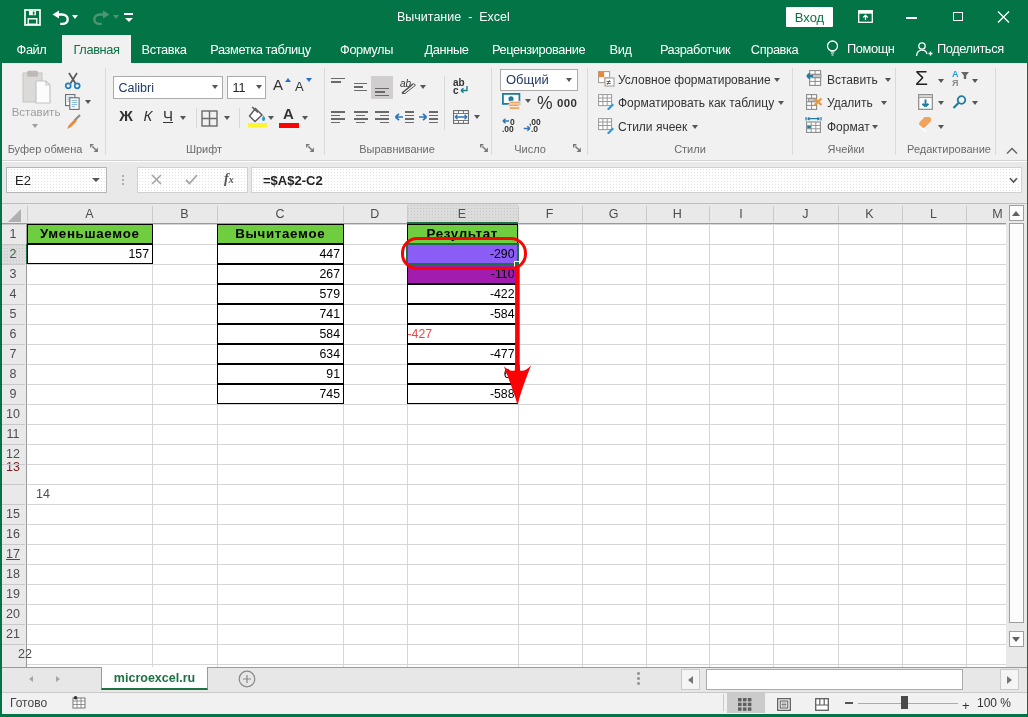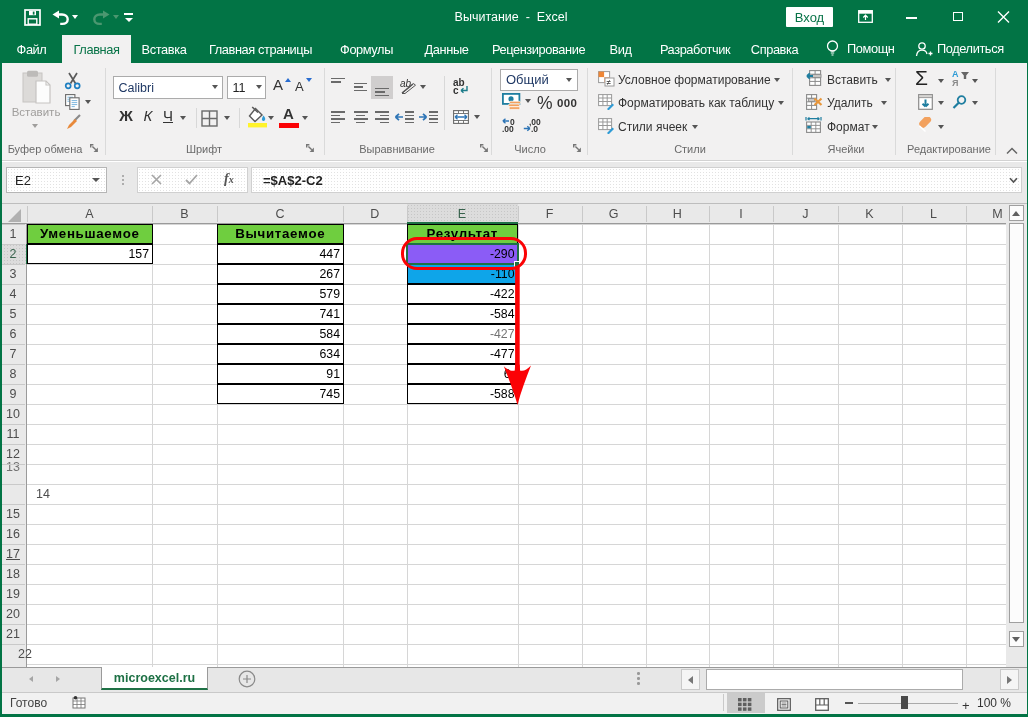--- a/index.html
+++ b/index.html
@@ -22,38 +22,38 @@
 <path d="M6.5 4.5 L10 4.5 C13.6 4.5 15.7 6.6 15.7 9.2 C15.7 11.9 13.6 13.9 10.4 13.9 L8.2 13.9" fill="none" stroke="#fff" stroke-width="2.4"></path>
 </svg>
 <div class="ab" style="left:72px;top:15px;width:0;height:0;border-left:3.5px solid transparent;border-right:3.5px solid transparent;border-top:4px solid #fff;"></div>
 <svg class="ab" style="left:88px;top:10px;" width="22" height="16" viewBox="0 0 22 16">
 <path d="M21.5 4.5 L15 0.6 L15 8.4 Z" fill="#4b9770"></path>
 <path d="M15.5 4.5 L12 4.5 C8.4 4.5 6.3 6.6 6.3 9.2 C6.3 11.9 8.4 13.9 11.6 13.9 L13.8 13.9" fill="none" stroke="#4b9770" stroke-width="2.4"></path>
 </svg>
 <div class="ab" style="left:113px;top:15px;width:0;height:0;border-left:3.5px solid transparent;border-right:3.5px solid transparent;border-top:4px solid #4b9770;"></div>
 <div class="ab" style="left:124px;top:13px;width:9px;height:1.6px;background:#fff;"></div>
 <div class="ab" style="left:124.5px;top:17.5px;width:0;height:0;border-left:4px solid transparent;border-right:4px solid transparent;border-top:4.5px solid #fff;"></div>
-<div class="ab" style="left:397px;top:10px;width:228px;text-align:center;font-size:12.5px;color:#fff;">Вычитание&nbsp; -&nbsp; Excel</div>
+<div class="ab" style="left:397px;top:10px;width:228px;font-size:12.5px;color:#fff;">Вычитание&nbsp; -&nbsp; Excel</div>
 <div class="ab ct" style="left:786px;top:7px;width:47px;height:20px;background:#fff;border-radius:1px;font-size:13px;color:#077347;">Вход</div>
 <svg class="ab" style="left:858px;top:10px;" width="15" height="13" viewBox="0 0 15 13">
 <rect x="0.7" y="0.7" width="13.6" height="11.6" fill="none" stroke="#fff" stroke-width="1.3"></rect>
 <rect x="0.7" y="0.7" width="13.6" height="3" fill="#fff"></rect>
 <path d="M7.5 10 L7.5 5.5 M5.3 7.5 L7.5 5.2 L9.7 7.5" fill="none" stroke="#fff" stroke-width="1.2"></path>
 </svg>
 <div class="ab" style="left:906px;top:17px;width:11px;height:1.6px;background:#fff;"></div>
 <div class="ab" style="left:953px;top:12px;width:10px;height:9px;border:1.4px solid #fff;"></div>
 <svg class="ab" style="left:997px;top:11px;" width="13" height="12" viewBox="0 0 13 12">
 <path d="M1 0.5 L12 11.5 M12 0.5 L1 11.5" stroke="#fff" stroke-width="1.4"></path>
 </svg>
 <div class="ab" style="left:0;top:36px;width:1028px;height:27px;background:#027445;"></div>
 <div class="ab" style="left:62px;top:35px;width:69px;height:28px;background:#f2f1f1;"></div>
 <div class="ab ct" style="left:8px;top:36px;width:47px;height:26px;font-size:12.8px;letter-spacing:-0.4px;color:#fff;">Файл</div>
 <div class="ab ct" style="left:62px;top:36px;width:69px;height:26px;font-size:12.8px;letter-spacing:-0.4px;color:#077347;">Главная</div>
 <div class="ab ct" style="left:131px;top:36px;width:66px;height:26px;font-size:12.8px;letter-spacing:-0.4px;color:#fff;">Вставка</div>
-<div class="ab ct" style="left:197px;top:36px;width:127px;height:26px;font-size:12.8px;letter-spacing:-0.4px;color:#fff;">Главная страницы</div>
+<div class="ab ct" style="left:197px;top:36px;width:127px;height:26px;font-size:12.8px;letter-spacing:-0.4px;color:#fff;">Разметка таблицу</div>
 <div class="ab ct" style="left:324px;top:36px;width:85px;height:26px;font-size:12.8px;letter-spacing:-0.4px;color:#fff;">Формулы</div>
 <div class="ab ct" style="left:409px;top:36px;width:75px;height:26px;font-size:12.8px;letter-spacing:-0.4px;color:#fff;">Данные</div>
 <div class="ab ct" style="left:484px;top:36px;width:109px;height:26px;font-size:12.8px;letter-spacing:-0.4px;color:#fff;">Рецензирование</div>
 <div class="ab ct" style="left:593px;top:36px;width:55px;height:26px;font-size:12.8px;letter-spacing:-0.4px;color:#fff;">Вид</div>
 <div class="ab ct" style="left:648px;top:36px;width:94px;height:26px;font-size:12.8px;letter-spacing:-0.4px;color:#fff;">Разработчик</div>
 <div class="ab ct" style="left:742px;top:36px;width:65px;height:26px;font-size:12.8px;letter-spacing:-0.4px;color:#fff;">Справка</div>
 <svg class="ab" style="left:826px;top:40px;" width="13" height="18" viewBox="0 0 13 18">
 <circle cx="6.5" cy="6" r="5" fill="none" stroke="#fff" stroke-width="1.3"></circle>
 <path d="M4.5 11 L8.5 11 M4.8 13 L8.2 13 M5.5 15 L7.5 15" stroke="#fff" stroke-width="1.2"></path>
 </svg>
@@ -372,21 +372,21 @@
 <div class="ab ct" style="left:0;top:363.5px;width:26px;height:20px;background-color:transparent;font-size:12.5px;color:#4d4d4d;">8</div>
 <div class="ab" style="left:2px;top:363.5px;width:23px;height:1px;background:#c9c9c9;"></div>
 <div class="ab ct" style="left:0;top:383.5px;width:26px;height:20px;background-color:transparent;font-size:12.5px;color:#4d4d4d;">9</div>
 <div class="ab" style="left:2px;top:383.5px;width:23px;height:1px;background:#c9c9c9;"></div>
 <div class="ab ct" style="left:0;top:403.5px;width:26px;height:20px;background-color:transparent;font-size:12.5px;color:#4d4d4d;">10</div>
 <div class="ab" style="left:2px;top:403.5px;width:23px;height:1px;background:#c9c9c9;"></div>
 <div class="ab ct" style="left:0;top:423.5px;width:26px;height:20px;background-color:transparent;font-size:12.5px;color:#4d4d4d;">11</div>
 <div class="ab" style="left:2px;top:423.5px;width:23px;height:1px;background:#c9c9c9;"></div>
 <div class="ab ct" style="left:0;top:443.5px;width:26px;height:20px;background-color:transparent;font-size:12.5px;color:#4d4d4d;">12</div>
 <div class="ab" style="left:2px;top:443.5px;width:23px;height:1px;background:#c9c9c9;"></div>
-<div class="ab ct" style="left:0;top:457px;width:26px;height:20px;background-color:transparent;font-size:12.5px;color:#737373;">13</div>
+<div class="ab ct" style="left:0;top:457px;width:26px;height:20px;background-color:transparent;font-size:12.5px;color:#7f1d1d;">13</div>
 <div class="ab" style="left:2px;top:463.5px;width:23px;height:1px;background:#c9c9c9;"></div>
 <div class="ab ct" style="left:0;top:483.5px;width:26px;height:20px;background-color:transparent;font-size:12.5px;color:#4d4d4d;padding-left:43px;">14</div>
 <div class="ab" style="left:2px;top:483.5px;width:23px;height:1px;background:#c9c9c9;"></div>
 <div class="ab ct" style="left:0;top:503.5px;width:26px;height:20px;background-color:transparent;font-size:12.5px;color:#4d4d4d;">15</div>
 <div class="ab" style="left:2px;top:503.5px;width:23px;height:1px;background:#c9c9c9;"></div>
 <div class="ab ct" style="left:0;top:523.5px;width:26px;height:20px;background-color:transparent;font-size:12.5px;color:#4d4d4d;">16</div>
 <div class="ab" style="left:2px;top:523.5px;width:23px;height:1px;background:#c9c9c9;"></div>
 <div class="ab ct" style="left:0;top:543.5px;width:26px;height:20px;background-color:transparent;font-size:12.5px;color:#4d4d4d;text-decoration:underline;">17</div>
 <div class="ab" style="left:2px;top:543.5px;width:23px;height:1px;background:#c9c9c9;"></div>
 <div class="ab ct" style="left:0;top:563.5px;width:26px;height:20px;background-color:transparent;font-size:12.5px;color:#4d4d4d;">18</div>
@@ -442,24 +442,24 @@
 <div class="ab" style="left:217px;top:243.5px;width:126.5px;height:20px;background:#fff;border:1px solid #000;font-size:12.3px;font-weight:normal;color:#000;text-align:right;padding-right:2.5px;line-height:18px;">447</div>
 <div class="ab" style="left:217px;top:263.5px;width:126.5px;height:20px;background:#fff;border:1px solid #000;font-size:12.3px;font-weight:normal;color:#000;text-align:right;padding-right:2.5px;line-height:18px;">267</div>
 <div class="ab" style="left:217px;top:283.5px;width:126.5px;height:20px;background:#fff;border:1px solid #000;font-size:12.3px;font-weight:normal;color:#000;text-align:right;padding-right:2.5px;line-height:18px;">579</div>
 <div class="ab" style="left:217px;top:303.5px;width:126.5px;height:20px;background:#fff;border:1px solid #000;font-size:12.3px;font-weight:normal;color:#000;text-align:right;padding-right:2.5px;line-height:18px;">741</div>
 <div class="ab" style="left:217px;top:323.5px;width:126.5px;height:20px;background:#fff;border:1px solid #000;font-size:12.3px;font-weight:normal;color:#000;text-align:right;padding-right:2.5px;line-height:18px;">584</div>
 <div class="ab" style="left:217px;top:343.5px;width:126.5px;height:20px;background:#fff;border:1px solid #000;font-size:12.3px;font-weight:normal;color:#000;text-align:right;padding-right:2.5px;line-height:18px;">634</div>
 <div class="ab" style="left:217px;top:363.5px;width:126.5px;height:20px;background:#fff;border:1px solid #000;font-size:12.3px;font-weight:normal;color:#000;text-align:right;padding-right:2.5px;line-height:18px;">91</div>
 <div class="ab" style="left:217px;top:383.5px;width:126.5px;height:20px;background:#fff;border:1px solid #000;font-size:12.3px;font-weight:normal;color:#000;text-align:right;padding-right:2.5px;line-height:18px;">745</div>
 <div class="ab" style="left:406.5px;top:223.5px;width:111.5px;height:20px;background:#6fce3f;border:1px solid #000;font-size:13.3px;letter-spacing:0.7px;font-weight:bold;color:#000;text-align:center;line-height:18px;">Результат</div>
 <div class="ab" style="left:406.5px;top:243.5px;width:111.5px;height:20px;background:#8b5cf6;border:1px solid #000;font-size:12.3px;font-weight:normal;color:#000;text-align:right;padding-right:2.5px;line-height:18px;">-290</div>
-<div class="ab" style="left:406.5px;top:263.5px;width:111.5px;height:20px;background:#0ea5e9;border:1px solid #000;font-size:12.3px;font-weight:normal;color:#000;text-align:right;padding-right:2.5px;line-height:18px;">-110</div>
+<div class="ab" style="left:406.5px;top:263.5px;width:111.5px;height:20px;background:#a21caf;border:1px solid #000;font-size:12.3px;font-weight:normal;color:#000;text-align:right;padding-right:2.5px;line-height:18px;">-110</div>
 <div class="ab" style="left:406.5px;top:283.5px;width:111.5px;height:20px;background:#fff;border:1px solid #000;font-size:12.3px;font-weight:normal;color:#000;text-align:right;padding-right:2.5px;line-height:18px;">-422</div>
 <div class="ab" style="left:406.5px;top:303.5px;width:111.5px;height:20px;background:#fff;border:1px solid #000;font-size:12.3px;font-weight:normal;color:#000;text-align:right;padding-right:2.5px;line-height:18px;">-584</div>
-<div class="ab" style="left:406.5px;top:323.5px;width:111.5px;height:20px;background:#fff;border:1px solid #000;font-size:12.3px;font-weight:normal;color:#737373;text-align:right;padding-right:2.5px;line-height:18px;">-427</div>
+<div class="ab" style="left:406.5px;top:323.5px;width:111.5px;height:20px;background:#fff;border:1px solid #000;font-size:12.3px;font-weight:normal;color:#ef4444;text-align:left;padding-right:2.5px;line-height:18px;">-427</div>
 <div class="ab" style="left:406.5px;top:343.5px;width:111.5px;height:20px;background:#fff;border:1px solid #000;font-size:12.3px;font-weight:normal;color:#000;text-align:right;padding-right:2.5px;line-height:18px;">-477</div>
 <div class="ab" style="left:406.5px;top:363.5px;width:111.5px;height:20px;background:#fff;border:1px solid #000;font-size:12.3px;font-weight:normal;color:#000;text-align:right;padding-right:6.5px;line-height:18px;">6</div>
 <div class="ab" style="left:406.5px;top:383.5px;width:111.5px;height:20px;background:#fff;border:1px solid #000;font-size:12.3px;font-weight:normal;color:#000;text-align:right;padding-right:2.5px;line-height:18px;">-588</div>
 <div class="ab" style="left:405.5px;top:242.5px;width:113px;height:22px;border:2px solid #1e7145;"></div>
 <div class="ab" style="left:513.5px;top:260.5px;width:6px;height:6px;background:#1e7145;border:1px solid #fff;"></div>
 <div class="ab" style="left:401px;top:236.5px;width:126px;height:33px;border:3px solid #fb0205;border-radius:16px;"></div>
 <svg class="ab" style="left:496px;top:266px;" width="40" height="142" viewBox="0 0 40 142">
 <rect x="19.1" y="0" width="4.6" height="104" fill="#fb0205"></rect>
 <path d="M21.5 139 C18 126 12.5 112 7.8 100.3 C12 104.2 16 105.6 18.8 104.4 L19.1 98.8 L23.7 98.8 L24 104.4 C26.8 105.6 30.8 104.2 35 99.5 C30.2 112 24.8 126 21.5 139 Z" fill="#fb0205"></path>
 </svg>

